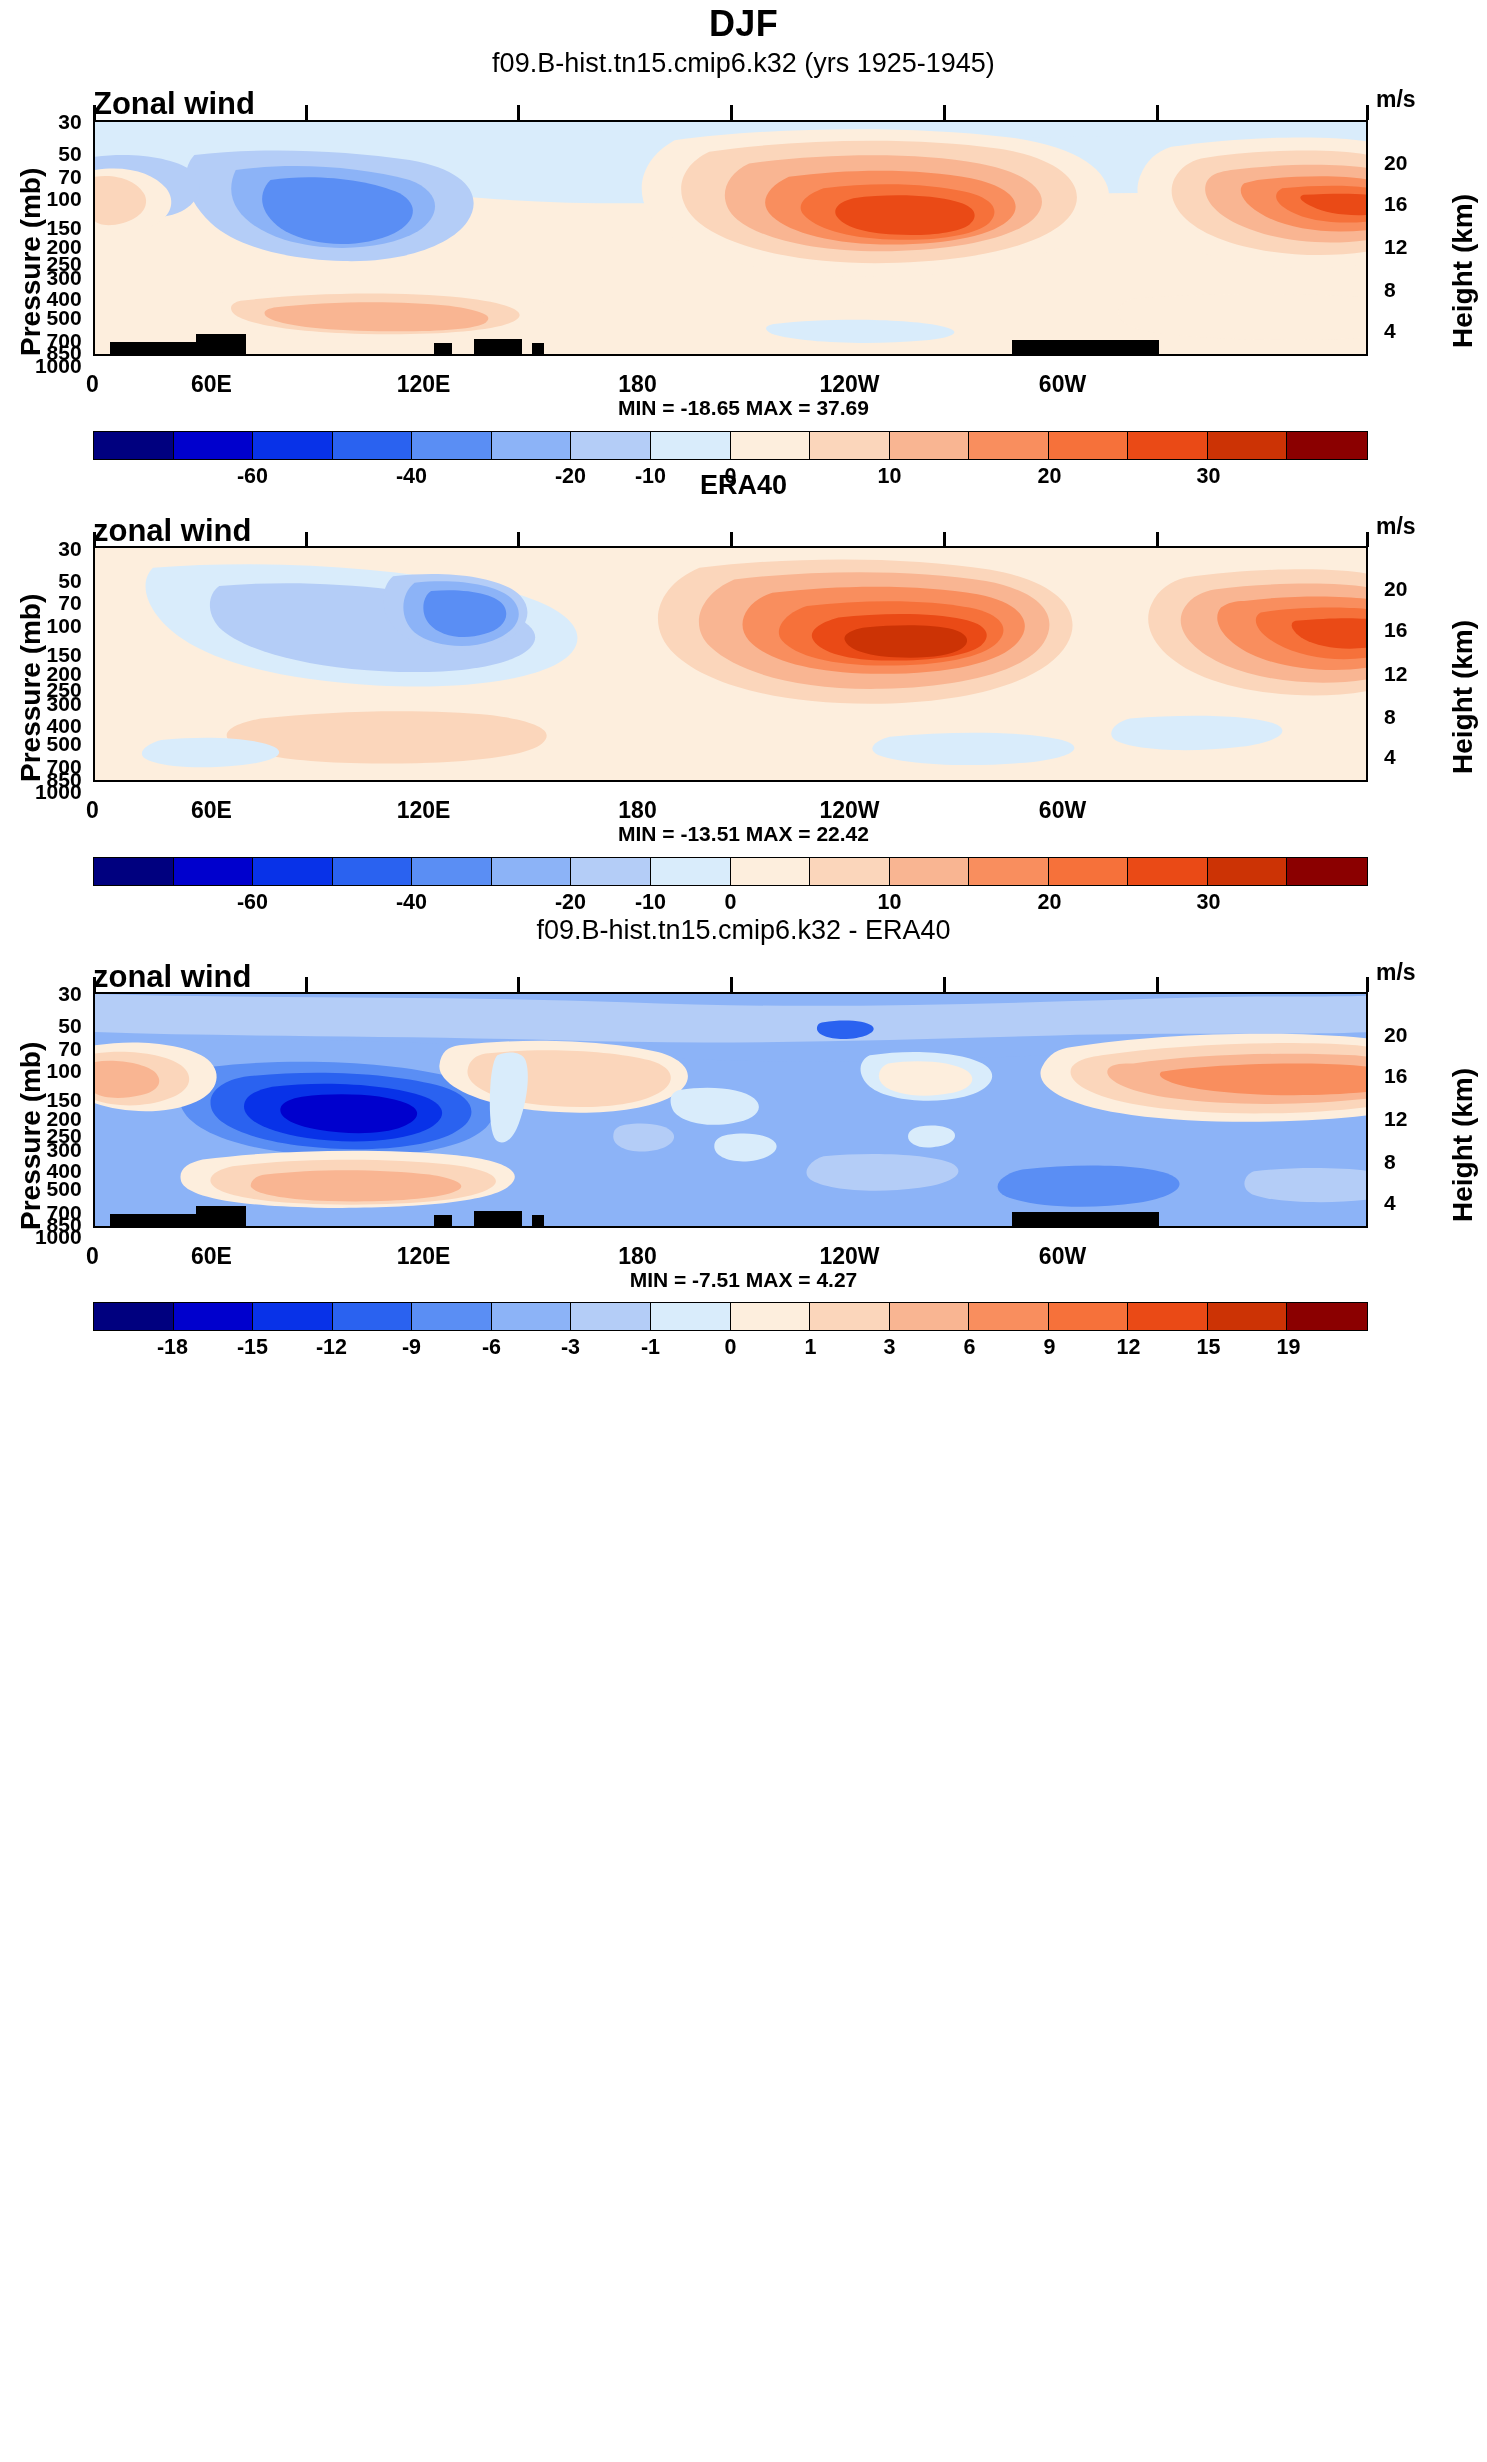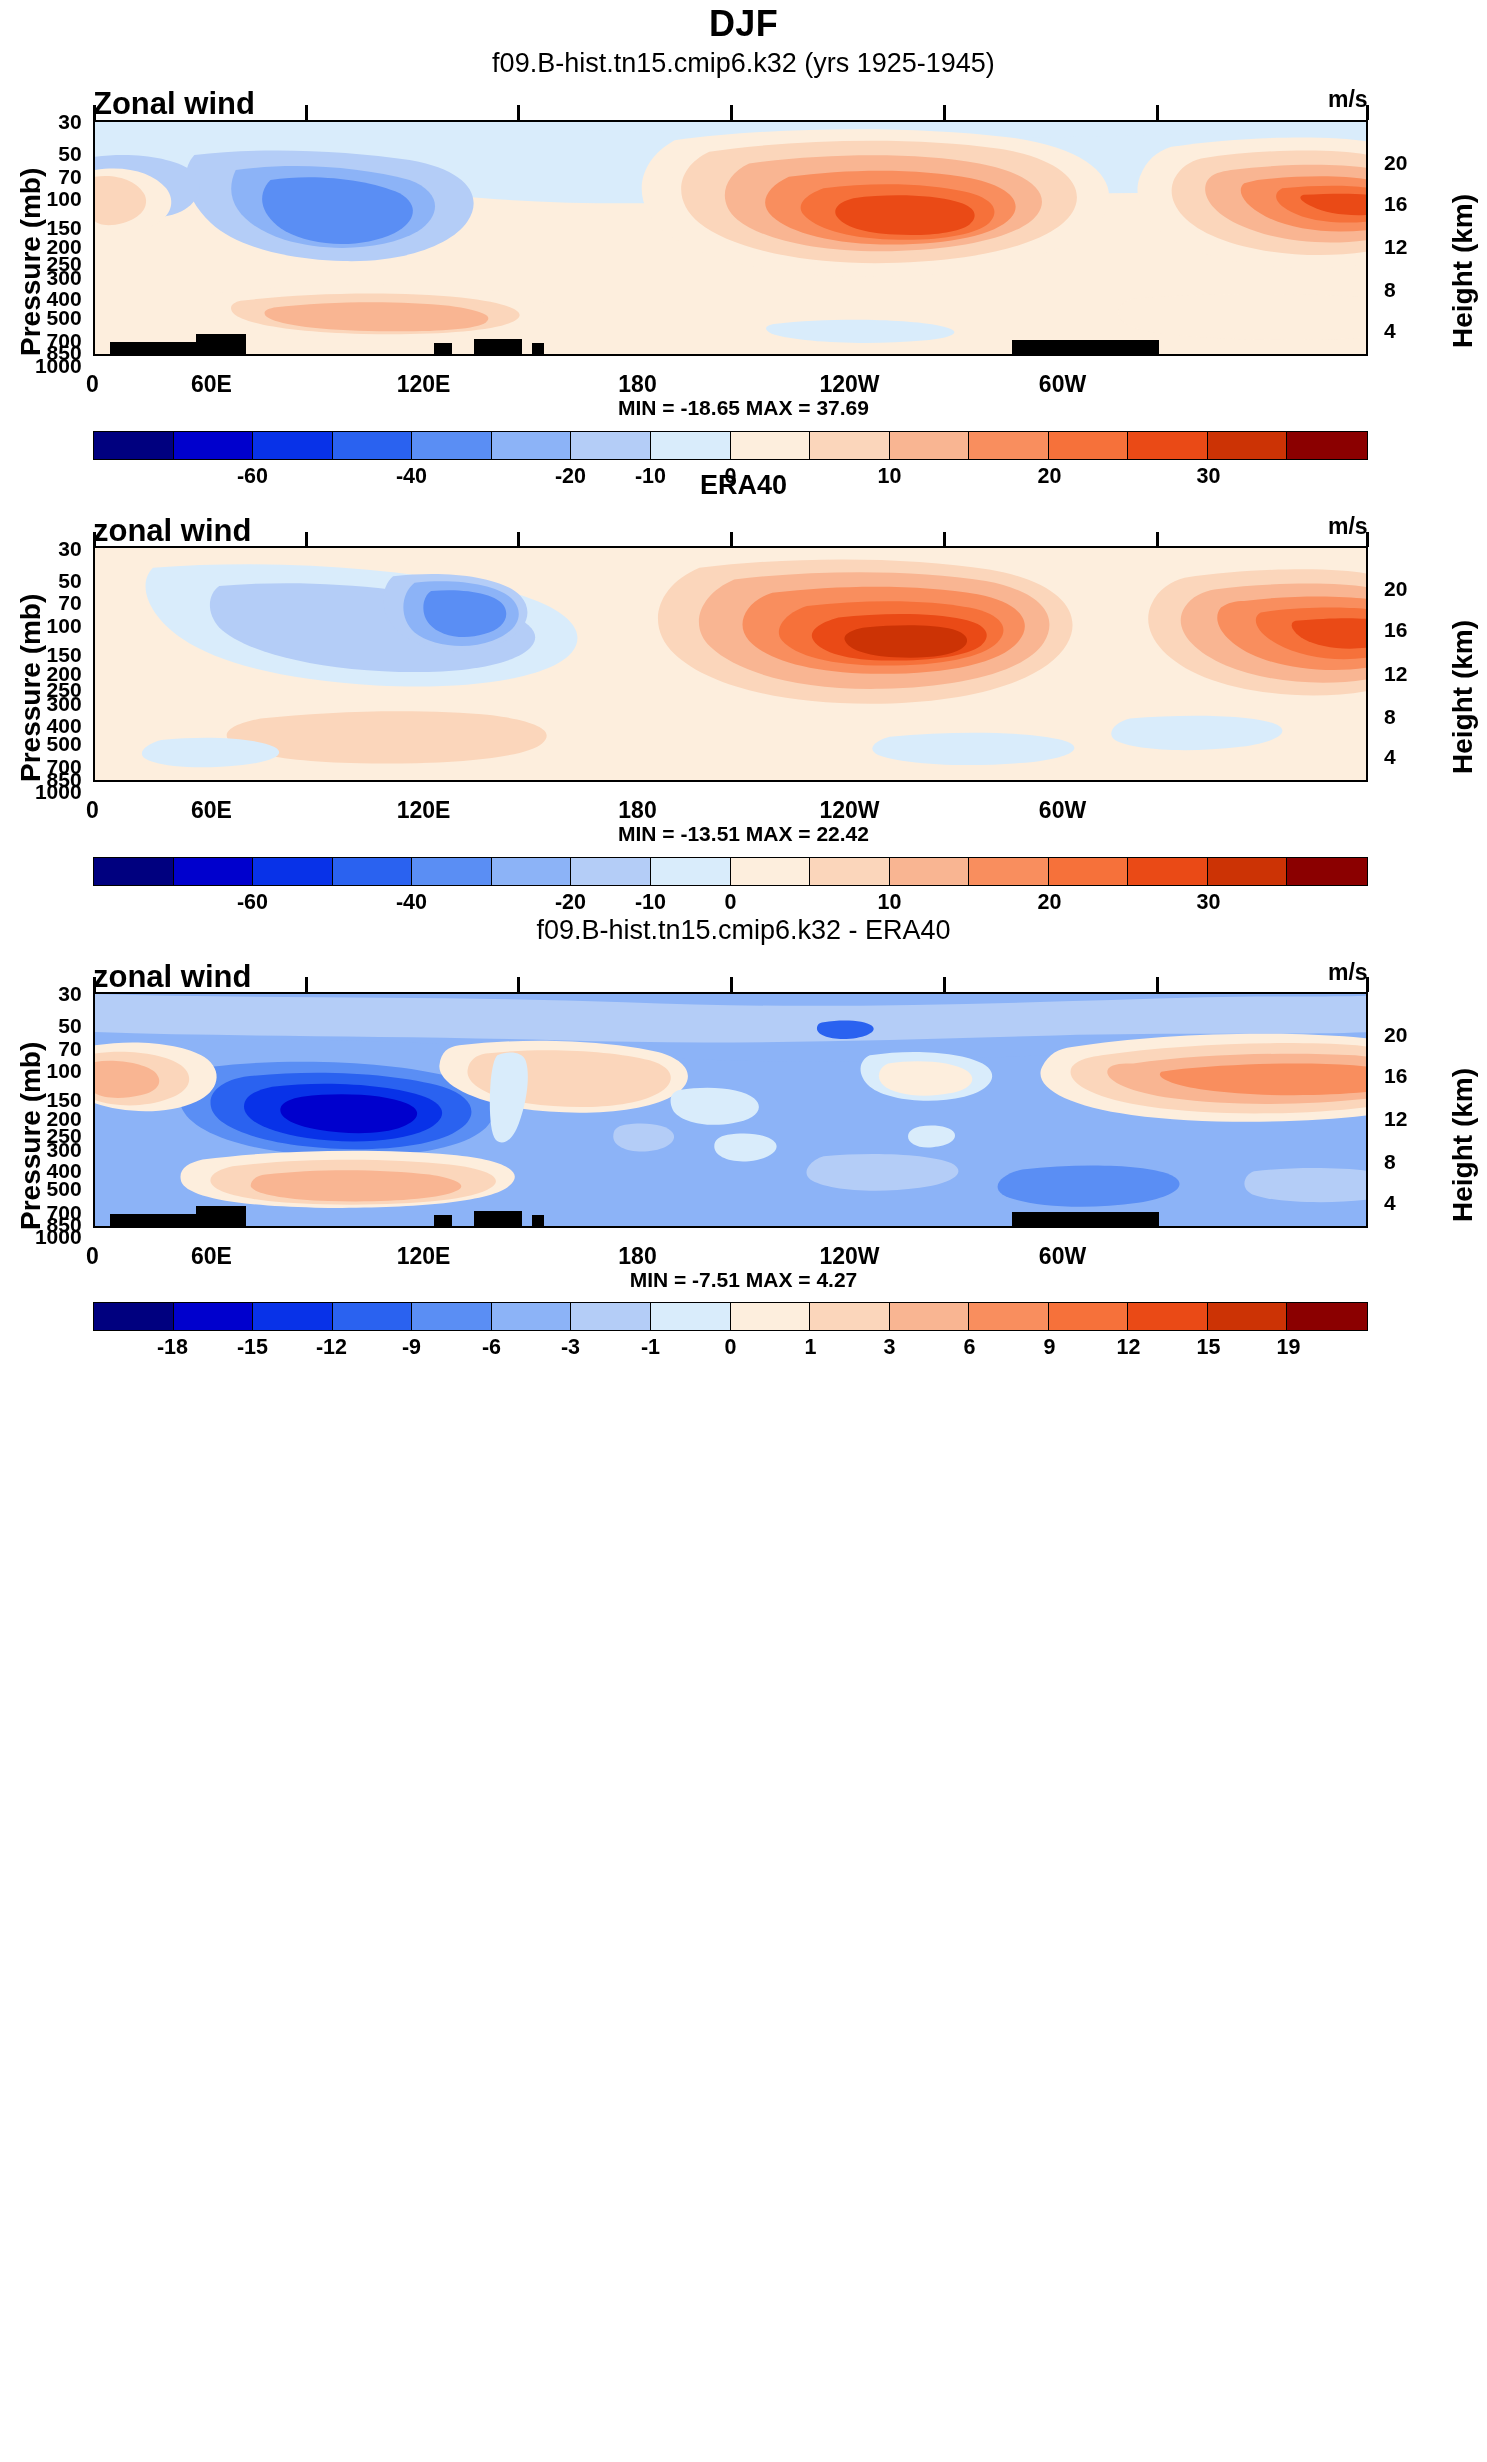--- a/index.html
+++ b/index.html
@@ -6,21 +6,21 @@
   body{width:1487px;height:2462px;font-family:"Liberation Sans",sans-serif;color:#000;position:relative;overflow:hidden;}
   .fig{position:absolute;left:0;top:0;width:1487px;height:2462px;}
 
   .main-title{position:absolute;left:0;top:3.3px;width:1487px;text-align:center;
     font-size:36px;font-weight:bold;letter-spacing:0.4px;}
 
   .panel{position:absolute;left:0;width:1487px;}
   .panel-title{position:absolute;left:0;width:1487px;text-align:center;font-size:27px;font-weight:normal;}
 
   .varlabel{position:absolute;font-size:31px;font-weight:bold;}
-  .unitlabel{position:absolute;font-size:23px;font-weight:bold;}
+  .unitlabel{position:absolute;font-size:23px;font-weight:bold;margin-left:48px;}
 
   .axis-title-left{position:absolute;font-size:28px;font-weight:bold;
     transform:rotate(-90deg);transform-origin:left top;white-space:nowrap;}
   .axis-title-right{position:absolute;font-size:28px;font-weight:bold;
     transform:rotate(-90deg);transform-origin:left top;white-space:nowrap;}
 
   .ytick{position:absolute;font-size:21px;font-weight:bold;text-align:right;width:75px;}
   .yticR{position:absolute;font-size:21px;font-weight:bold;text-align:left;width:75px;}
   .xtick{position:absolute;font-size:23px;font-weight:bold;text-align:center;width:99px;}
 

